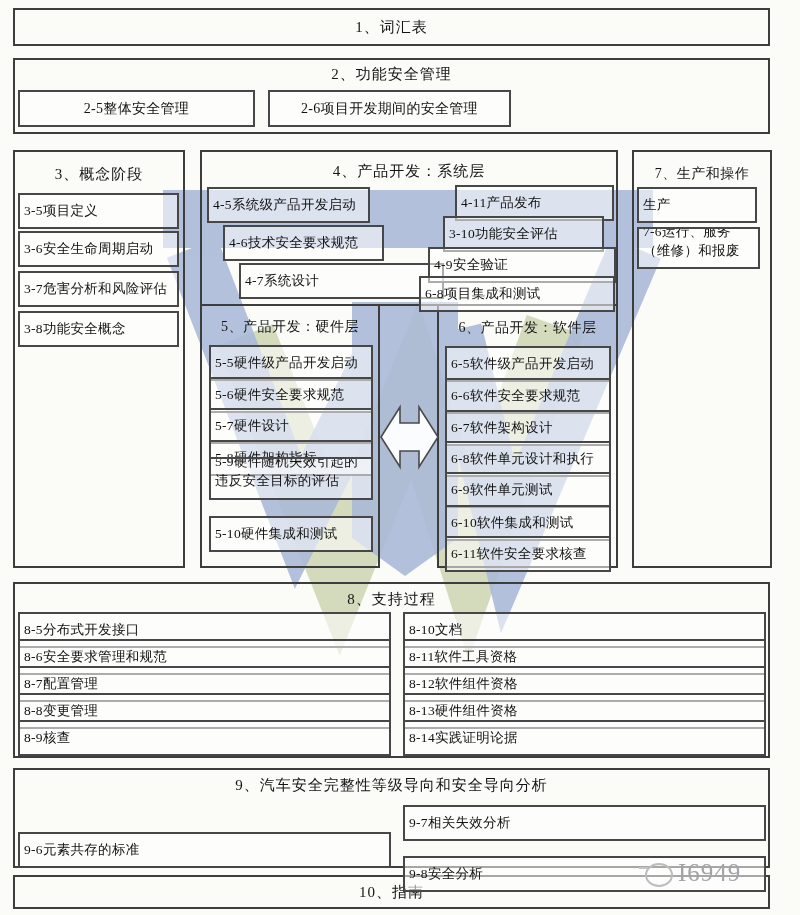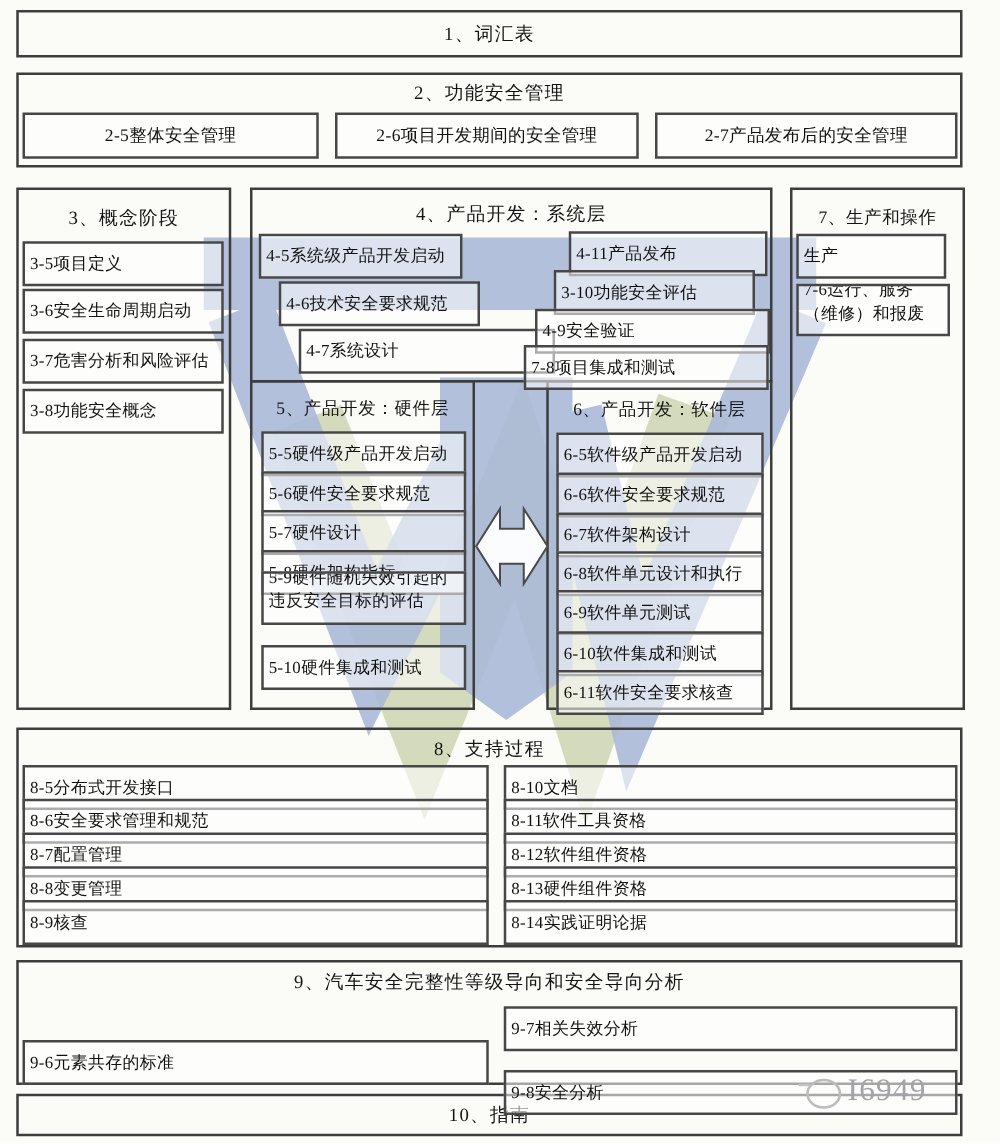--- a/index.html
+++ b/index.html
@@ -40,40 +40,39 @@
 
   <div class="sec" style="left:13px;top:8px;width:757px;height:38px;">
     <div class="sec-title" style="top:8px;">1、词汇表</div>
   </div>
 
   <div class="sec" style="left:13px;top:58px;width:757px;height:76px;">
     <div class="sec-title" style="top:5px;">2、功能安全管理</div>
   </div>
   <div class="box center" style="left:18px;top:90px;width:237px;height:37px;">2-5整体安全管理</div>
   <div class="box center" style="left:268px;top:90px;width:243px;height:37px;">2-6项目开发期间的安全管理</div>
-  <div class="box center" style="left:524px;top:90px;width:242px;height:37px;">2-7产品发布后的安全管理</div>
 
   <div class="sec" style="left:13px;top:150px;width:172px;height:418px;">
     <div class="sec-title" style="top:13px;">3、概念阶段</div>
   </div>
   <div class="box" style="left:18px;top:193px;width:161px;height:30px;">3-5项目定义</div>
   <div class="box" style="left:18px;top:231px;width:161px;height:30px;">3-6安全生命周期启动</div>
   <div class="box" style="left:18px;top:271px;width:161px;height:30px;">3-7危害分析和风险评估</div>
   <div class="box" style="left:18px;top:311px;width:161px;height:30px;">3-8功能安全概念</div>
 
   <div class="sec" style="left:200px;top:150px;width:418px;height:156px;">
     <div class="sec-title" style="top:10px;">4、产品开发：系统层</div>
   </div>
   <div class="box" style="left:207px;top:187px;width:163px;height:30px;">4-5系统级产品开发启动</div>
   <div class="box" style="left:223px;top:225px;width:161px;height:31px;">4-6技术安全要求规范</div>
   <div class="box" style="left:239px;top:263px;width:205px;height:31px;">4-7系统设计</div>
   <div class="box" style="left:455px;top:185px;width:159px;height:28px;">4-11产品发布</div>
   <div class="box" style="left:443px;top:216px;width:161px;height:30px;">3-10功能安全评估</div>
   <div class="box" style="left:428px;top:247px;width:188px;height:28px;">4-9安全验证</div>
-  <div class="box" style="left:419px;top:276px;width:196px;height:28px;">7-8项目集成和测试</div>
+  <div class="box" style="left:419px;top:276px;width:196px;height:28px;">6-8项目集成和测试</div>
 
   <div class="sec" style="left:200px;top:304px;width:180px;height:264px;">
     <div class="sec-title small" style="top:12px;">5、产品开发：硬件层</div>
   </div>
   <div class="box" style="left:209px;top:345px;width:164px;height:27px;">5-5硬件级产品开发启动</div>
   <div class="box" style="left:209px;top:377px;width:164px;height:27px;">5-6硬件安全要求规范</div>
   <div class="box" style="left:209px;top:408px;width:164px;height:27px;">5-7硬件设计</div>
   <div class="box" style="left:209px;top:440px;width:164px;height:27px;">5-8硬件架构指标</div>
   <div class="box tall" style="left:209px;top:457px;width:164px;height:43px;">5-9硬件随机失效引起的违反安全目标的评估</div>
   <div class="box" style="left:209px;top:516px;width:164px;height:26px;">5-10硬件集成和测试</div>

